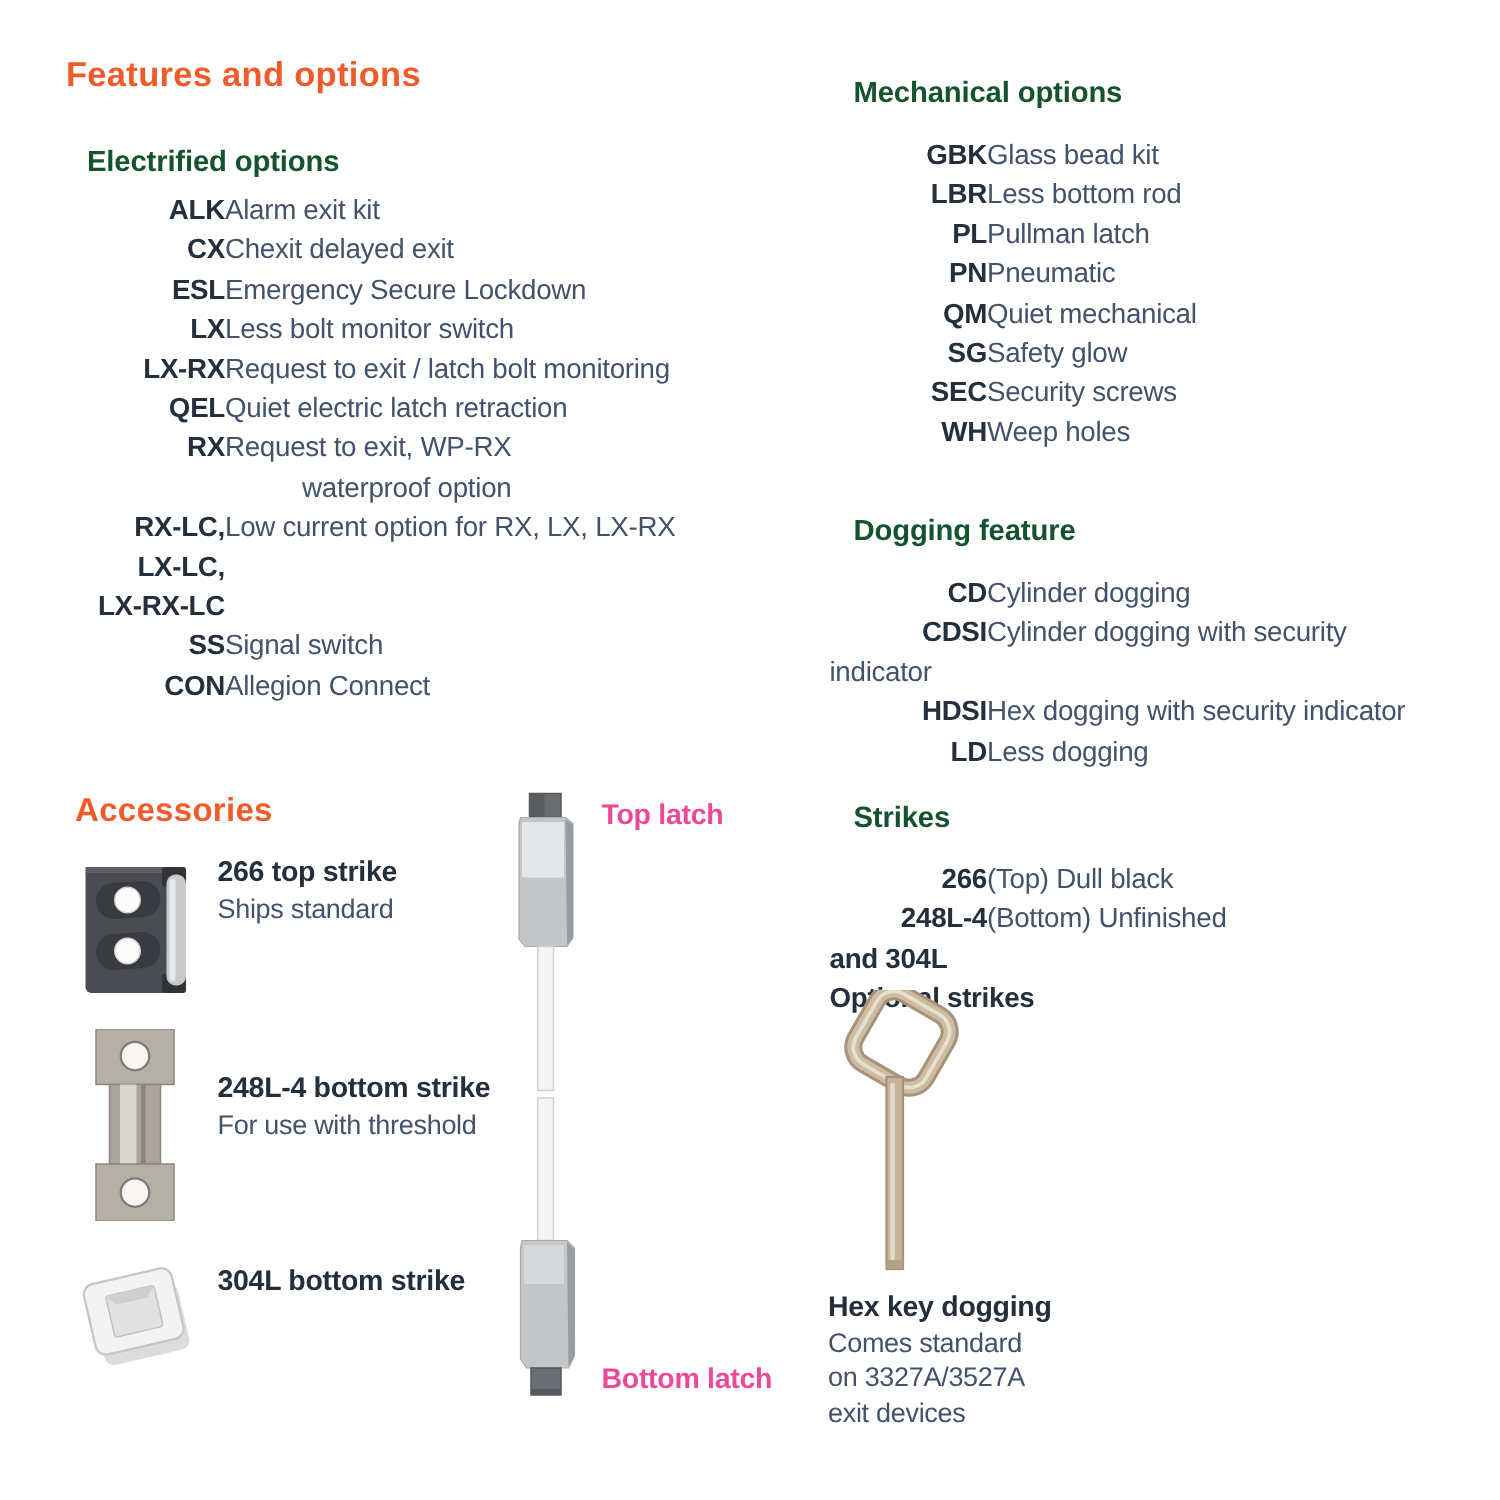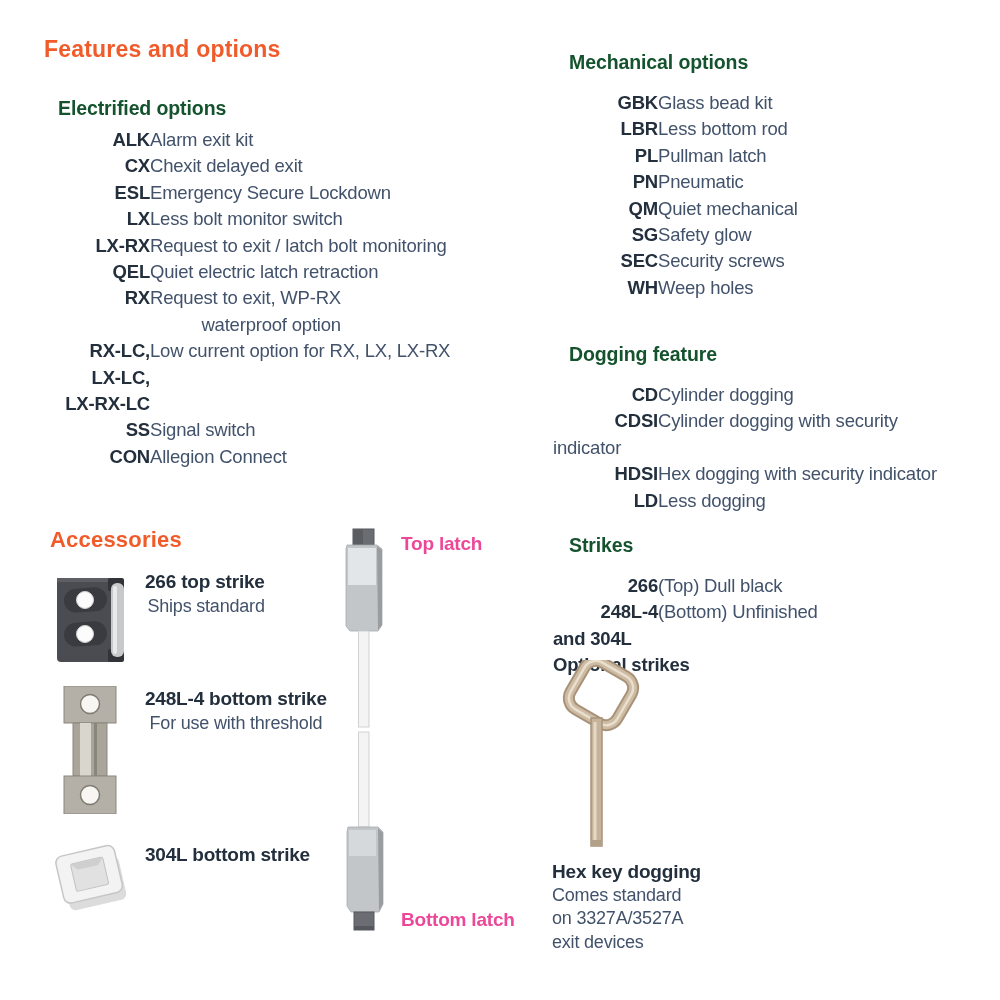--- a/index.html
+++ b/index.html
@@ -189,35 +189,35 @@
       <rect x="8" y="12" width="43" height="24" rx="12" fill="#3a3b40"></rect>
     </g>
     <circle cx="29" cy="24" r="8.5" fill="#fcfcfc" stroke="#d3d3d3" stroke-width="1"></circle>
     <g transform="rotate(-4 29 58)">
       <rect x="8" y="46" width="43" height="24" rx="12" fill="#3a3b40"></rect>
     </g>
     <circle cx="29" cy="58" r="8.5" fill="#fcfcfc" stroke="#d3d3d3" stroke-width="1"></circle>
     <rect x="55" y="7" width="13" height="74" rx="6" fill="#c7c9cb"></rect>
     <rect x="57" y="10" width="4" height="68" rx="2" fill="#e8e9ea"></rect>
   </svg>
-  <div class="acc-label" style="top:570px;text-align:right;">
+  <div class="acc-label" style="top:570px;">
     <div class="acc-name">266 top strike</div>
     <div class="acc-note">Ships standard</div>
   </div>
 
   <svg class="img" id="strike248" style="left:61px; top:686px;" width="58" height="128" viewBox="0 0 58 128">
     <rect x="3" y="0" width="52" height="37" fill="#b4b0a7" stroke="#8b877d" stroke-width="1"></rect>
     <circle cx="29" cy="18" r="9.5" fill="#f7f6f3" stroke="#7f7b71" stroke-width="1.5"></circle>
     <rect x="12" y="37" width="34" height="53" fill="#a9a59b" stroke="#8b877d" stroke-width="1"></rect>
     <rect x="19" y="37" width="11" height="53" fill="#d9d6ce"></rect>
     <rect x="33" y="37" width="3" height="53" fill="#8a867c"></rect>
     <rect x="3" y="90" width="52" height="38" fill="#b4b0a7" stroke="#8b877d" stroke-width="1"></rect>
     <circle cx="29" cy="109" r="9.5" fill="#f7f6f3" stroke="#7f7b71" stroke-width="1.5"></circle>
   </svg>
-  <div class="acc-label" style="top:687px;text-align:center;">
+  <div class="acc-label" style="top:714px;">
     <div class="acc-name">248L-4 bottom strike</div>
     <div class="acc-note">For use with threshold</div>
   </div>
 
   <svg class="img" id="strike304" style="left:48px; top:840px;" width="86" height="76" viewBox="0 0 86 76">
     <g transform="rotate(-13 43 38)">
       <rect x="16" y="22" width="58" height="44" rx="6" fill="#dcdcdc"></rect>
       <rect x="12" y="10" width="60" height="48" rx="7" fill="#f3f3f3" stroke="#c6c6c6" stroke-width="1.5"></rect>
       <rect x="26" y="20" width="33" height="28" rx="2" fill="#e1e1e1" stroke="#c2c2c2" stroke-width="1"></rect>
       <path d="M26,20 h33 l-6,7 h-21 z" fill="#cfcfcf"></path>

